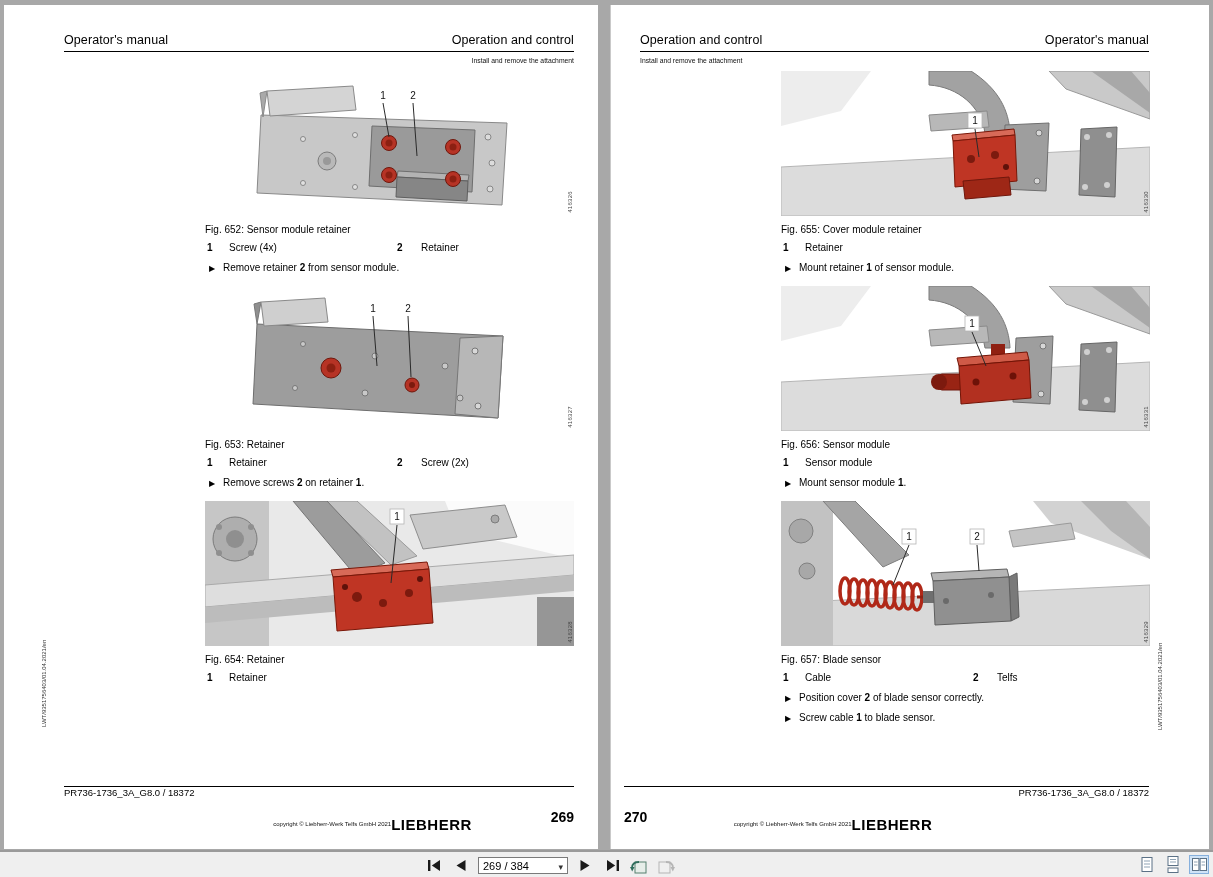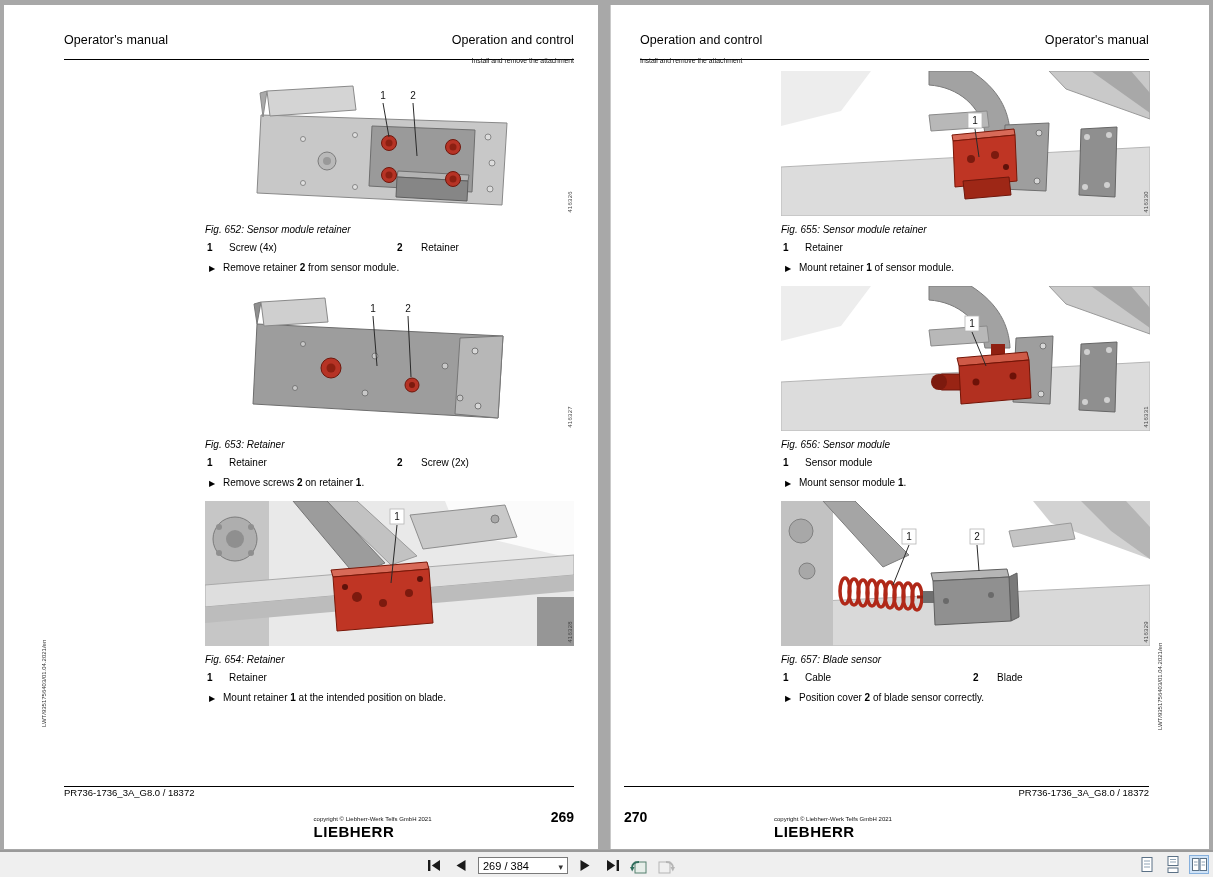--- a/index.html
+++ b/index.html
@@ -4,55 +4,55 @@
 <style>
   *{margin:0;padding:0;box-sizing:border-box}
   html,body{width:1213px;height:877px}
   body{position:relative;background:#a8a8a8;font-family:"Liberation Sans",sans-serif;color:#000;overflow:hidden}
   .page{position:absolute;top:5px;height:844px;background:#fff}
   #page-left{left:4px;width:594px}
   #page-right{left:610px;width:599px;border-left:1px solid #c9c9c9}
 
   
   .page-header{position:absolute;top:28px;display:flex;justify-content:space-between;align-items:flex-end;
-    border-bottom:1.6px solid #000;padding-bottom:12px;font-size:12.5px;letter-spacing:.1px}
+    border-bottom:1.6px solid #000;padding-bottom:4px;font-size:12.5px;letter-spacing:.1px}
   #page-left .page-header{left:60px;right:24px}
   #page-right .page-header{left:29px;right:60px}
   .subheader{position:absolute;top:52px;font-size:6.8px;color:#111}
   #page-left .subheader{right:24px;text-align:right}
   #page-right .subheader{left:29px;text-align:left}
 
   
   .content-col{position:absolute;top:66px;width:369px}
   #page-left .content-col{left:201px}
   #page-right .content-col{left:170px}
   .figure-group{margin-bottom:11px}
   .fig-image{position:relative;width:369px;height:145px;margin-bottom:8px}
   .fig-image svg{display:block;width:100%;height:100%}
   .fig-id{position:absolute;right:1px;bottom:3px;font-size:6px;color:#444;
     writing-mode:vertical-rl;transform:rotate(180deg);letter-spacing:.3px}
-  .fig-caption{font-size:10px;font-style:italic;margin-bottom:7px}
+  .fig-caption{font-size:10px;margin-bottom:7px}
   .legend-row{display:grid;grid-template-columns:22px 168px 24px 1fr;font-size:10px;margin-bottom:9px;padding-left:2px}
   .lnum{font-weight:bold}
   .step{display:flex;font-size:10px;margin-bottom:7px;padding-left:4px;line-height:12px}
   .step-arrow{width:14px;flex:0 0 14px}
   .step-arrow::before{content:"▶";font-size:8px;line-height:12px}
   .step-text b{font-weight:bold}
   svg text{font-family:"Liberation Sans",sans-serif}
   .co{font-size:10px;fill:#111;text-anchor:middle}
   .coline{stroke:#2a2a2a;stroke-width:1}
   .cobox{fill:#fff;stroke:#b5b5b5;stroke-width:.8}
 
   
   .page-footer{position:absolute;top:781px;border-top:1.6px solid #000;display:flex;justify-content:space-between}
   #page-left .page-footer{left:60px;right:24px}
   #page-right .page-footer{left:13px;right:60px}
   .foot-side{font-size:9.5px;}
   .foot-side.pageno{font-size:14px;font-weight:bold;margin-top:22px}
-  .foot-center{display:flex;flex-direction:column;margin-top:29px}
+  .foot-center{display:flex;flex-direction:row;align-items:center;margin-top:29px}
   .copyright{font-size:6px;color:#111;margin-bottom:1px}
   .logo{font-size:15px;font-weight:900;letter-spacing:.5px;color:#000}
 
   
   .edge-text{position:absolute;font-size:6px;color:#333;writing-mode:vertical-rl;transform:rotate(180deg);height:110px}
   #page-left .edge-text{left:37px;top:612px}
   #page-right .edge-text{left:546px;top:615px}
 
   
   #toolbar{position:absolute;left:0;top:850px;width:1213px;height:43px;background:#efefef;border-top:2px solid #9a9a9a}
@@ -196,24 +196,20 @@
         </svg>
         <span class="fig-id">416328</span>
       </div>
       <div class="fig-caption">Fig. 654: Retainer</div>
       <div class="legend-row">
         <span class="lnum">1</span>
         <span class="llabel">Retainer</span>
         <span></span>
           <span></span>
       </div>
-      <div class="step">
-        <span class="step-arrow"></span>
-        <span class="step-text"><span>Mount retainer </span><b>1</b><span> at the intended position on blade.</span></span>
-      </div>
     </div>
   </div>
 
   <div class="edge-text">LWT/9351756403/01.04.2021/en</div>
 
   <div class="page-footer">
     <span class="foot-side">PR736-1736_3A_G8.0 / 18372</span>
     <div class="foot-center">
       <span class="copyright">copyright © Liebherr-Werk Telfs GmbH 2021</span>
       <span class="logo">LIEBHERR</span>
@@ -256,21 +252,21 @@
           <polygon points="182,110 228,106 230,124 184,128" fill="#9e2716" stroke="#6f170c"></polygon>
           <circle cx="190" cy="88" r="4" fill="#7c1a0e"></circle>
             <circle cx="214" cy="84" r="4" fill="#7c1a0e"></circle>
           <circle cx="225" cy="96" r="3" fill="#5f120a"></circle>
           <line class="coline" x1="194" y1="58" x2="198" y2="86"></line>
           <rect class="cobox" x="187" y="42" width="14" height="15"></rect>
           <text class="co" x="194" y="53">1</text>
         </svg>
         <span class="fig-id">416330</span>
       </div>
-      <div class="fig-caption">Fig. 655: Sensor module retainer</div>
+      <div class="fig-caption">Fig. 655: Cover module retainer</div>
       <div class="legend-row">
         <span class="lnum">1</span>
         <span class="llabel">Retainer</span>
         <span></span>
           <span></span>
       </div>
       <div class="step">
         <span class="step-arrow"></span>
         <span class="step-text"><span>Mount retainer </span><b>1</b><span> of sensor module.</span></span>
       </div>
@@ -357,25 +353,29 @@
           <text class="co" x="128" y="39">1</text>
           <text class="co" x="196" y="39">2</text>
         </svg>
         <span class="fig-id">416329</span>
       </div>
       <div class="fig-caption">Fig. 657: Blade sensor</div>
       <div class="legend-row">
         <span class="lnum">1</span>
         <span class="llabel">Cable</span>
         <span class="lnum">2</span>
-        <span class="llabel">Blade</span>
+        <span class="llabel">Telfs</span>
       </div>
       <div class="step">
         <span class="step-arrow"></span>
         <span class="step-text"><span>Position cover </span><b>2</b><span> of blade sensor correctly.</span></span>
+      </div>
+      <div class="step">
+        <span class="step-arrow"></span>
+        <span class="step-text"><span>Screw cable </span><b>1</b><span> to blade sensor.</span></span>
       </div>
     </div>
   </div>
 
   <div class="edge-text">LWT/9351756403/01.04.2021/en</div>
 
   <div class="page-footer">
     <span class="foot-side pageno">270</span>
     <div class="foot-center">
       <span class="copyright">copyright © Liebherr-Werk Telfs GmbH 2021</span>

